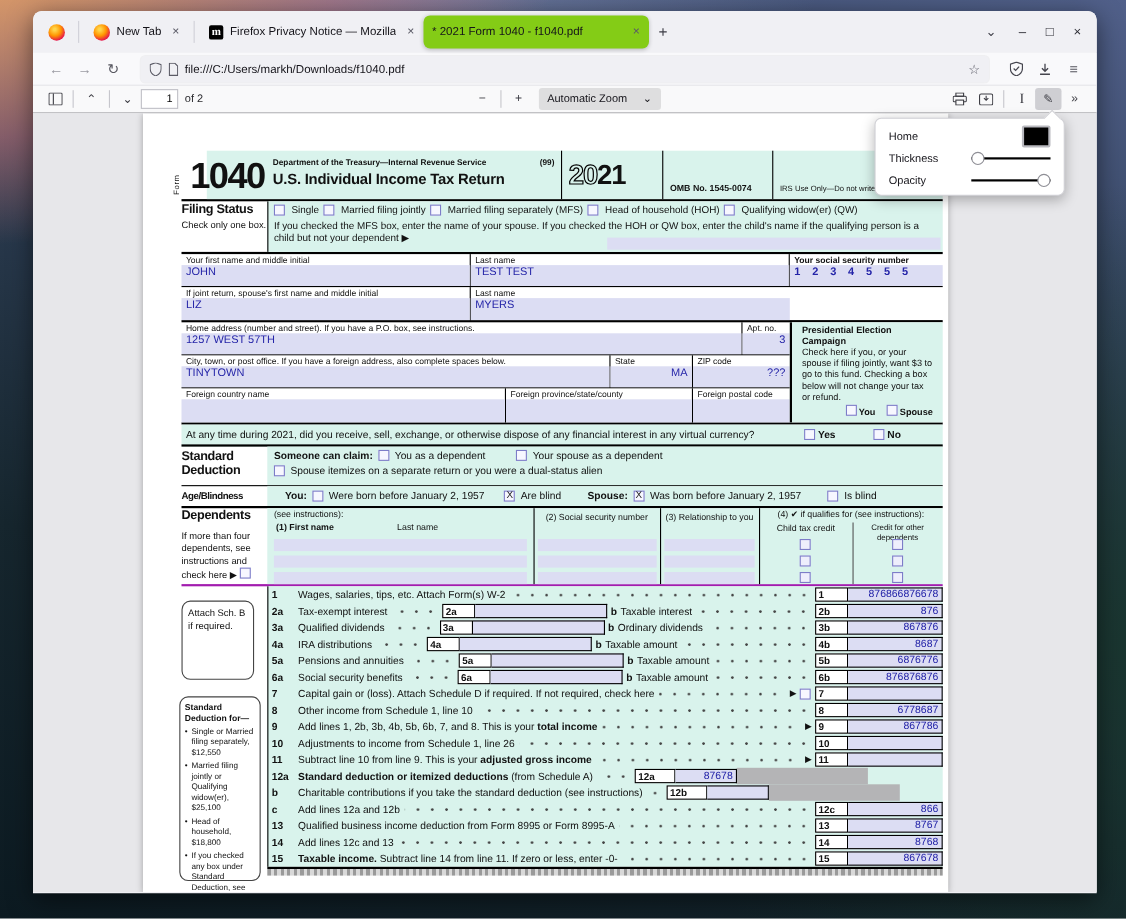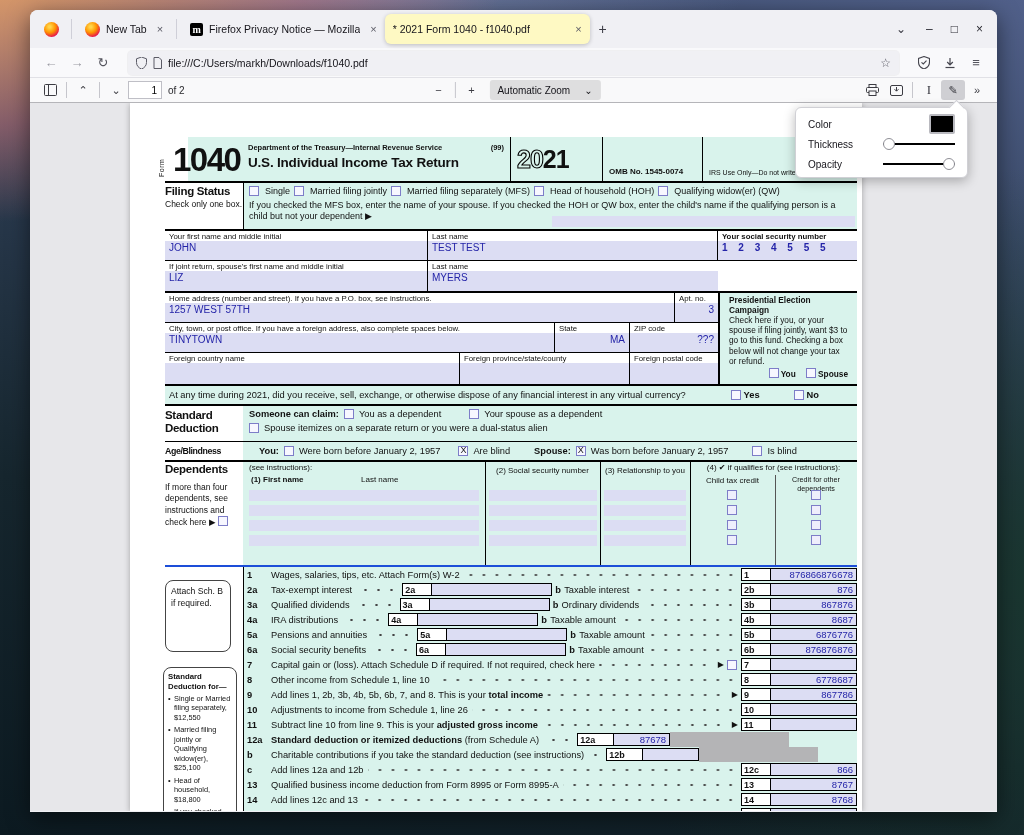--- a/index.html
+++ b/index.html
@@ -16,21 +16,21 @@
 
   
   .titlebar { height:38px; background:#f0f0f4; border-radius:8px 8px 0 0; display:flex; align-items:center; padding:0 6px; }
   .fxview { width:30px; height:28px; display:flex; align-items:center; justify-content:center; border-radius:4px; }
   .fficon { width:15px; height:15px; border-radius:50%;
     background: radial-gradient(circle at 38% 32%, #ffd54a 8%, #ff9500 42%, #e8174a 74%, #8d2ea8 100%); }
   .tb-sep { width:1px; height:20px; background:#cfcfd8; margin:0 5px; }
   .tab { height:30px; display:flex; align-items:center; gap:6px; padding:0 8px; border-radius:6px;
     font-size:10.5px; color:#15141a; max-width:210px; }
   .tab .close { color:#5b5b66; font-size:11px; margin-left:4px; }
-  .tab.active { background:#fef9c3; box-shadow:0 1px 4px rgba(0,0,0,.22); }
+  .tab.active { background:#84cc16; box-shadow:0 1px 4px rgba(0,0,0,.22); }
   .mozicon { width:13px; height:13px; background:#000; color:#fff; font-weight:bold; font-size:10px;
     display:flex; align-items:center; justify-content:center; border-radius:2px; font-family:"Liberation Serif",serif; }
   .tab-title { white-space:nowrap; overflow:hidden; text-overflow:ellipsis; }
   .newtab-btn { width:26px; height:26px; display:flex; align-items:center; justify-content:center; font-size:14px; color:#3b3b44; }
   .tb-spacer { flex:1; }
   .tb-btn { width:30px; height:26px; display:flex; align-items:center; justify-content:center; color:#3b3b44; font-size:12px; }
   .winctl { display:flex; gap:18px; margin:0 8px 0 10px; color:#2b2b33; font-size:12px; }
   .winctl span { cursor:default; }
 
   
@@ -121,21 +121,21 @@
   .sd-label { width:78px; font-size:11.5px; font-weight:bold; line-height:1.1; padding-top:3px; letter-spacing:-.3px; }
   .sd-main { flex:1; background:#d9f3ec; padding:3px 0 0 6px; font-size:9.3px; }
   .sd-line { display:flex; align-items:center; gap:5px; margin-bottom:4px; }
 
   
   .abrow { height:20px; display:flex; align-items:center; border-bottom:2px solid #000; font-size:9.3px; }
   .ab-label { width:78px; font-weight:bold; font-size:8.8px; letter-spacing:-.4px; }
   .ab-main { flex:1; background:#d9f3ec; height:100%; display:flex; align-items:center; gap:5px; padding-left:16px; }
 
   
-  .dep { height:105px; display:flex; border-bottom:2px solid #1d4ed8; }
+  .dep { height:71px; display:flex; border-bottom:2px solid #a21caf; }
   .dep-margin { width:78px; font-size:8.5px; line-height:1.35; padding-top:14px; }
   .dep-margin .hd { font-size:11.5px; font-weight:bold; letter-spacing:-.3px; position:absolute; }
   .dep-main { flex:1; background:#d9f3ec; position:relative; font-size:8px; }
   .dep-v { position:absolute; top:0; bottom:0; width:1px; background:#000; }
   .dep-v.dash { background:none; border-left:1px solid #555; top:13px; }
   .dep-hdr { position:absolute; font-size:8px; text-align:center; line-height:1.2; }
   .dep-row { position:absolute; left:6px; height:11px; background:#dcddf3; }
   .dep-cbx { position:absolute; width:10px; height:10px; border:1px solid #7d7dc8; background:#eeeefc; }
 
   
@@ -678,21 +678,21 @@
           </div>
           <div class="botstrip"></div>
         </div>
 
       </div>
     </div>
   </div>
 
   <div class="popup">
     <div class="pr">
-      <span>Color</span>
+      <span>Home</span>
       <span class="swatch" id="swatch" style="background: rgb(0, 0, 0);"></span>
     </div>
     <div class="pr">
       <span>Thickness</span>
       <span class="slider">
           <span class="track"></span>
           <span class="thumb left"></span>
         </span>
     </div>
     <div class="pr">

